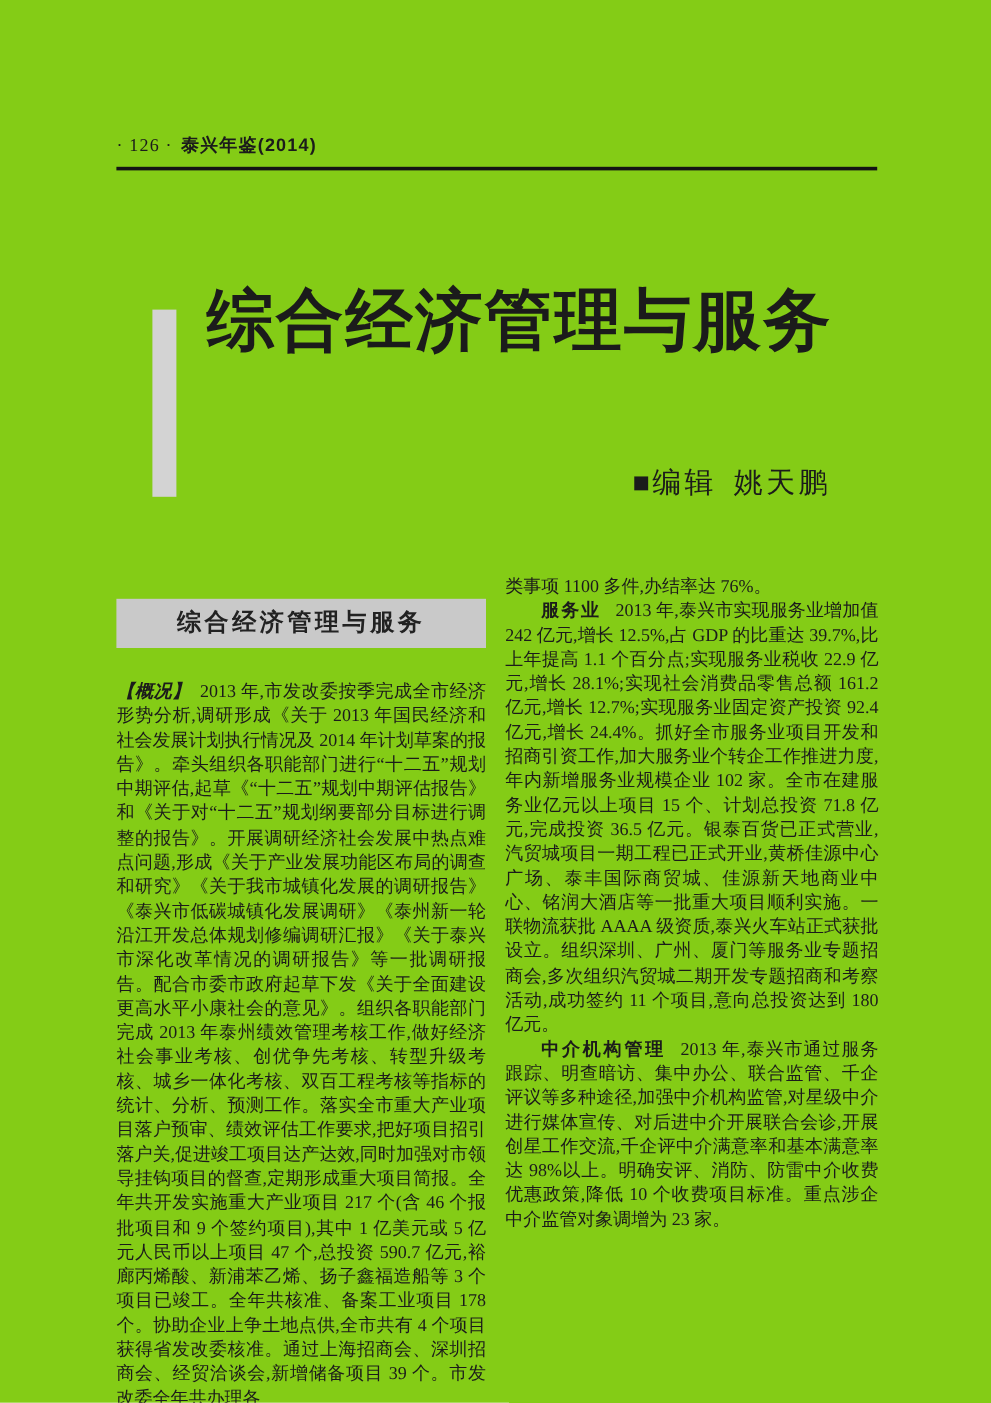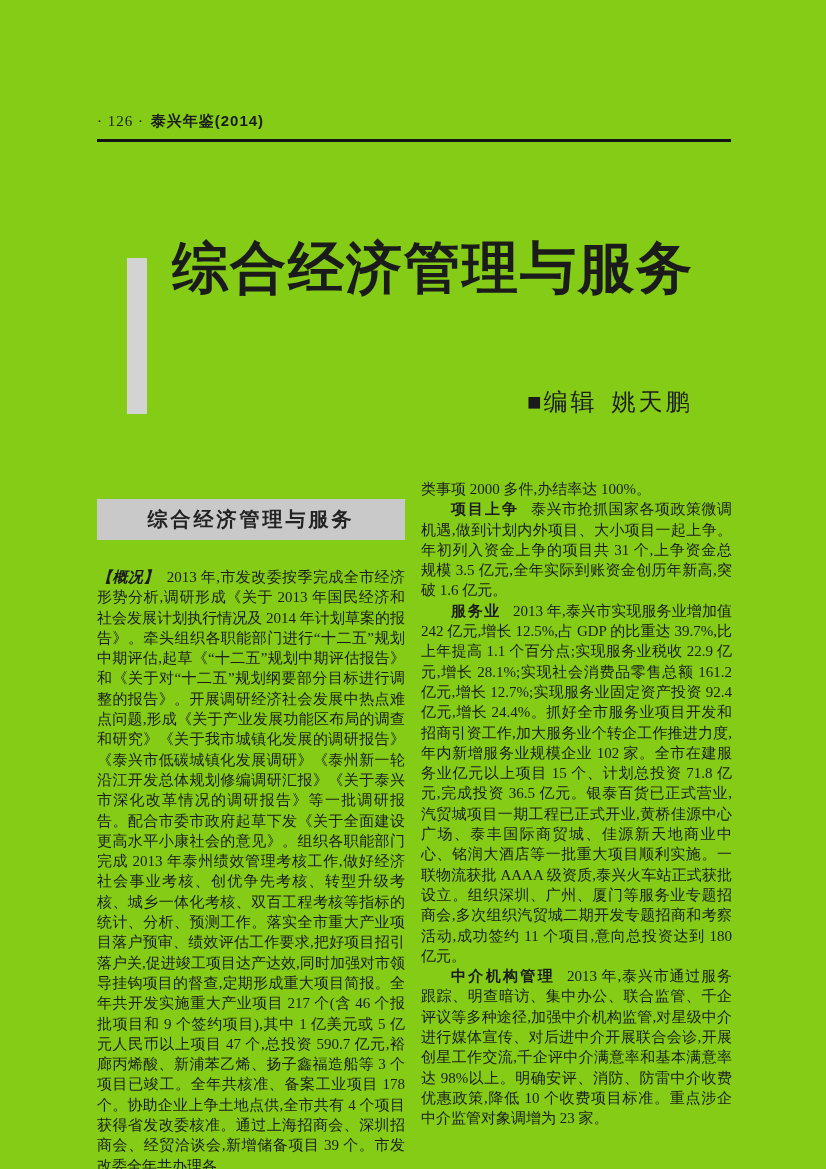--- a/index.html
+++ b/index.html
@@ -92,19 +92,18 @@
   <div class="editor">
     <span class="marker">■</span><span>编辑</span><span class="name">姚天鹏</span>
   </div>
 
   <div class="col leftcol">
     <div class="section-box">综合经济管理与服务</div>
     <p class="body"><span class="lead-bracket">【概况】</span><span>2013 年,市发改委按季完成全市经济形势分析,调研形成《关于 2013 年国民经济和社会发展计划执行情况及 2014 年计划草案的报告》。牵头组织各职能部门进行“十二五”规划中期评估,起草《“十二五”规划中期评估报告》和《关于对“十二五”规划纲要部分目标进行调整的报告》。开展调研经济社会发展中热点难点问题,形成《关于产业发展功能区布局的调查和研究》《关于我市城镇化发展的调研报告》《泰兴市低碳城镇化发展调研》《泰州新一轮沿江开发总体规划修编调研汇报》《关于泰兴市深化改革情况的调研报告》等一批调研报告。配合市委市政府起草下发《关于全面建设更高水平小康社会的意见》。组织各职能部门完成 2013 年泰州绩效管理考核工作,做好经济社会事业考核、创优争先考核、转型升级考核、城乡一体化考核、双百工程考核等指标的统计、分析、预测工作。落实全市重大产业项目落户预审、绩效评估工作要求,把好项目招引落户关,促进竣工项目达产达效,同时加强对市领导挂钩项目的督查,定期形成重大项目简报。全年共开发实施重大产业项目 217 个(含 46 个报批项目和 9 个签约项目),其中 1 亿美元或 5 亿元人民币以上项目 47 个,总投资 590.7 亿元,裕廊丙烯酸、新浦苯乙烯、扬子鑫福造船等 3 个项目已竣工。全年共核准、备案工业项目 178 个。协助企业上争土地点供,全市共有 4 个项目获得省发改委核准。通过上海招商会、深圳招商会、经贸洽谈会,新增储备项目 39 个。市发改委全年共办理各</span></p>
   </div>
 
   <div class="col rightcol">
-    <p class="body">类事项 2000 多件,办结率达 100%。</p>
-    <p class="body indent"><span class="lead">项目上争</span><span>泰兴市抢抓国家各项政策微调机遇,做到计划内外项目、大小项目一起上争。年初列入资金上争的项目共 31 个,上争资金总规模 3.5 亿元,全年实际到账资金创历年新高,突破 1.6 亿元。</span></p>
+    <p class="body">类事项 1100 多件,办结率达 76%。</p>
     <p class="body indent"><span class="lead">服务业</span><span>2013 年,泰兴市实现服务业增加值 242 亿元,增长 12.5%,占 GDP 的比重达 39.7%,比上年提高 1.1 个百分点;实现服务业税收 22.9 亿元,增长 28.1%;实现社会消费品零售总额 161.2 亿元,增长 12.7%;实现服务业固定资产投资 92.4 亿元,增长 24.4%。抓好全市服务业项目开发和招商引资工作,加大服务业个转企工作推进力度,年内新增服务业规模企业 102 家。全市在建服务业亿元以上项目 15 个、计划总投资 71.8 亿元,完成投资 36.5 亿元。银泰百货已正式营业,汽贸城项目一期工程已正式开业,黄桥佳源中心广场、泰丰国际商贸城、佳源新天地商业中心、铭润大酒店等一批重大项目顺利实施。一联物流获批 AAAA 级资质,泰兴火车站正式获批设立。组织深圳、广州、厦门等服务业专题招商会,多次组织汽贸城二期开发专题招商和考察活动,成功签约 11 个项目,意向总投资达到 180 亿元。</span></p>
     <p class="body indent"><span class="lead">中介机构管理</span><span>2013 年,泰兴市通过服务跟踪、明查暗访、集中办公、联合监管、千企评议等多种途径,加强中介机构监管,对星级中介进行媒体宣传、对后进中介开展联合会诊,开展创星工作交流,千企评中介满意率和基本满意率达 98%以上。明确安评、消防、防雷中介收费优惠政策,降低 10 个收费项目标准。重点涉企中介监管对象调增为 23 家。</span></p>
   </div>
 
 </div>
 
 </body></html>

